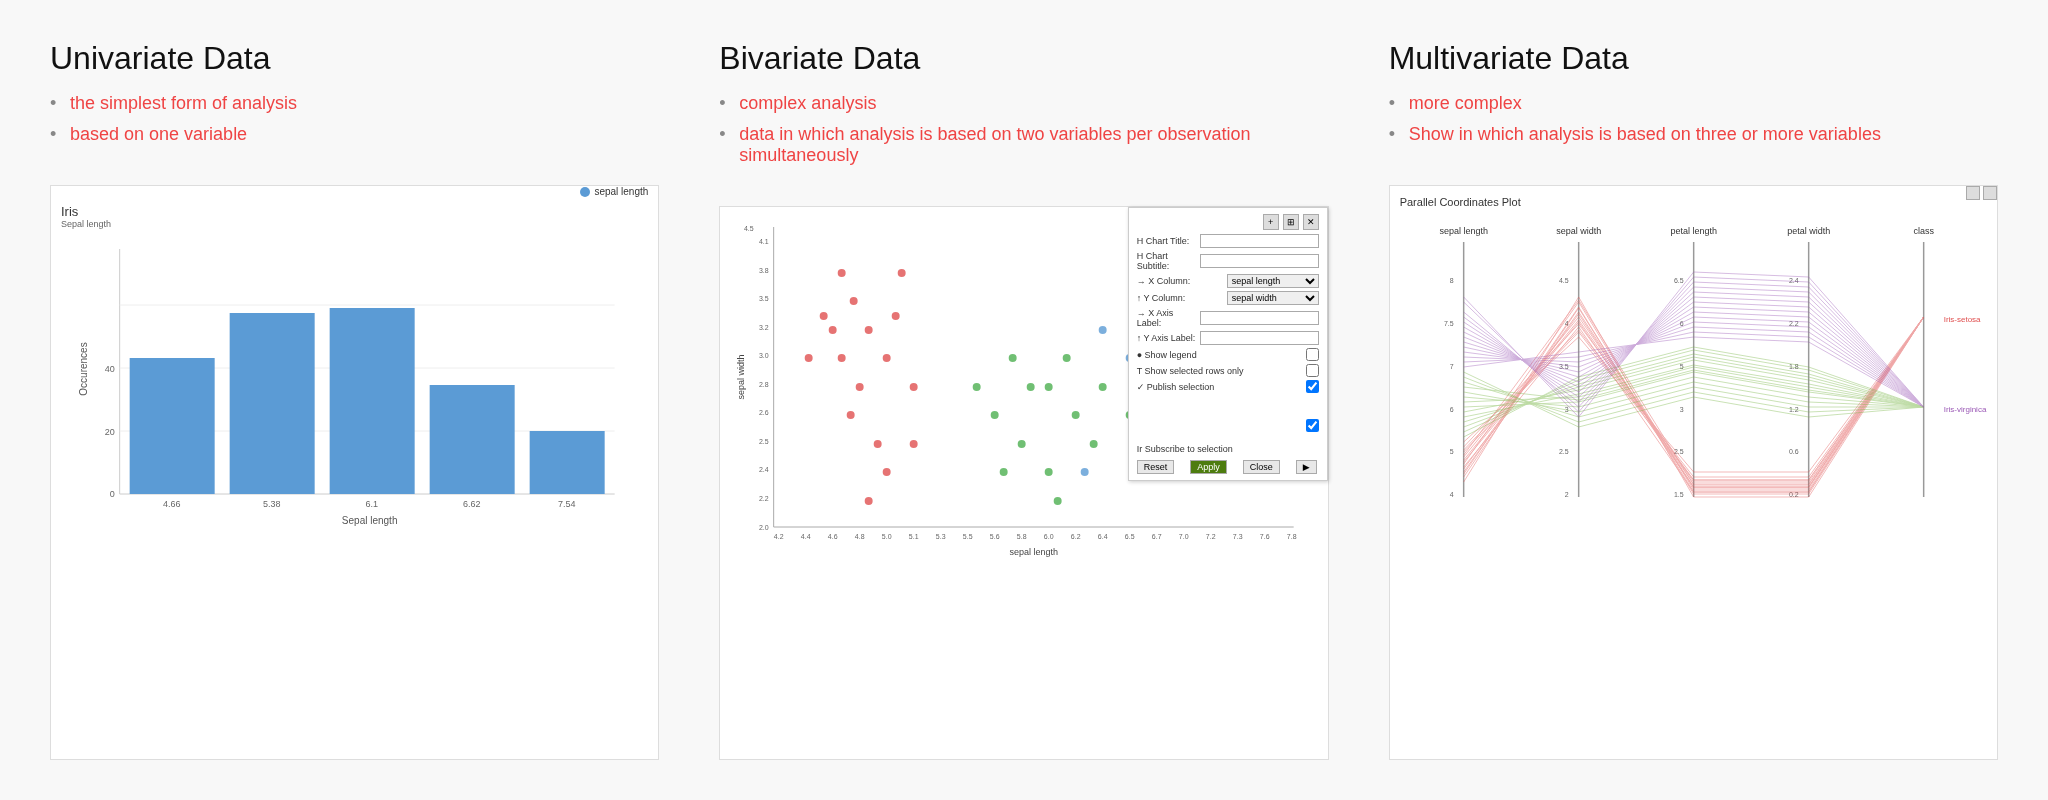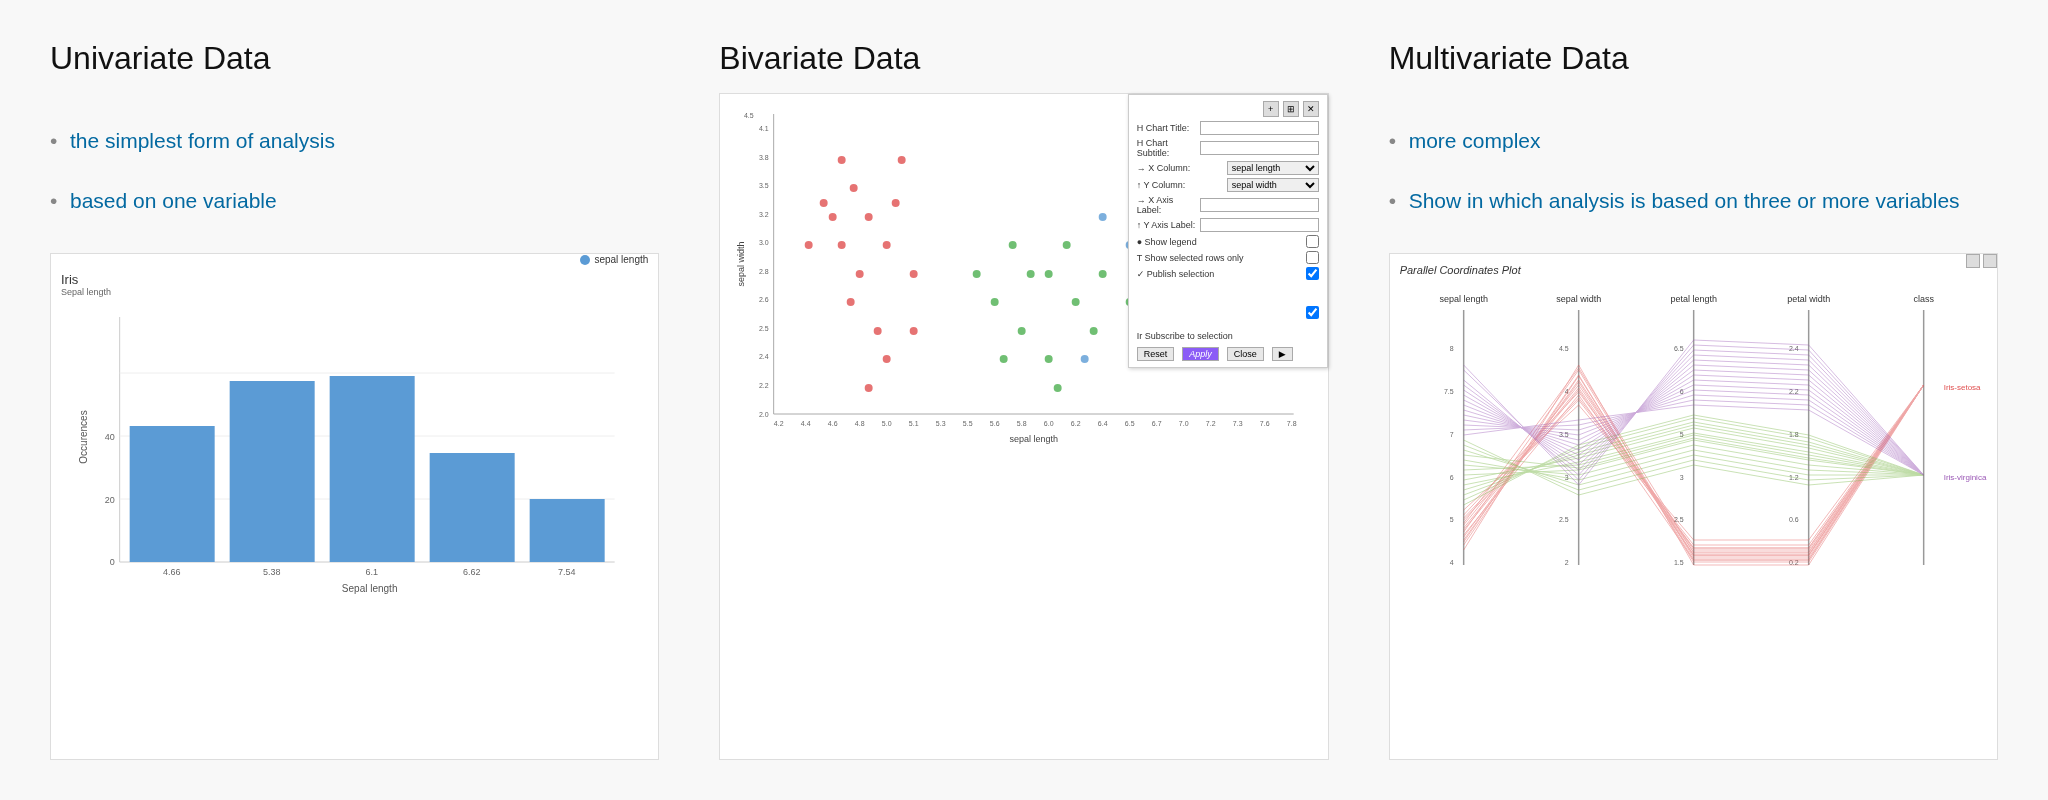--- a/index.html
+++ b/index.html
@@ -22,26 +22,25 @@
       font-size: 32px;
       font-weight: normal;
       margin-bottom: 16px;
       color: #111;
     }
     .bullet-list {
       list-style: none;
       margin-bottom: 30px;
     }
     .bullet-list li {
-      font-size: 21px;
-      color: #0369a1;
+      font-size: 18px;
+      color: #ef4444;
       margin-bottom: 10px;
       padding-left: 20px;
       position: relative;
-      margin-top: 36px;
     }
     .bullet-list li::before {
       content: '•';
       position: absolute;
       left: 0;
       color: #888;
     }
 
     
     .chart-container {
@@ -138,34 +137,33 @@
       background: #ddd;
       border: 1px solid #aaa;
       display: flex;
       align-items: center;
       justify-content: center;
       font-size: 9px;
       cursor: pointer;
     }
     .bottom-btn-row {
       display: flex;
-      gap: 8px;
+      gap: 16px;
       margin-top: 6px;
     }
     .bottom-btn {
       background: #e8e8e8;
       border: 1px solid #aaa;
       padding: 1px 6px;
       font-size: 9px;
       cursor: pointer;
     }
     .bottom-btn.apply {
-      background: #8b5cf6;
+      background: #4d7c0f;
       color: white;
-      font-style: italic;
     }
 
     
     .parallel-icon-row {
       position: absolute;
       top: 0;
       right: 0;
       display: flex;
       gap: 3px;
     }
@@ -223,20 +221,24 @@
         <text x="295" y="285" text-anchor="middle" font-size="10" fill="#555">Sepal length</text>
 
         <text x="-130" y="12" transform="rotate(-90)" text-anchor="middle" font-size="10" fill="#555">Occurences</text>
       </svg>
     </div>
   </div>
 </div>
 
 <div class="column">
   <h2 class="column-title">Bivariate Data</h2>
+  <ul class="bullet-list">
+    <li>complex analysis</li>
+    <li>data in which analysis is based on two variables per observation simultaneously</li>
+  </ul>
 
   <div class="chart-container" style="position:relative; flex:1;">
     
     <div class="config-panel">
       <div class="config-icon-row">
         <div class="config-icon">+</div>
         <div class="config-icon">⊞</div>
         <div class="config-icon">✕</div>
       </div>
       <div class="config-row">
@@ -388,21 +390,21 @@
 
 <div class="column">
   <h2 class="column-title">Multivariate Data</h2>
   <ul class="bullet-list">
     <li>more complex</li>
     <li>Show in which analysis is based on three or more variables</li>
   </ul>
 
   <div class="chart-container" style="flex:1; position:relative;">
     <div style="display:flex; justify-content:space-between; align-items:center; margin-bottom:4px;">
-      <span style="font-size:11px; color:#333;font-style:italic;">Parallel Coordinates Plot</span>
+      <span style="font-size:11px; color:#333;">Parallel Coordinates Plot</span>
       <div class="parallel-icon-row">
         <div class="p-icon"></div>
         <div class="p-icon"></div>
       </div>
     </div>
 
     <svg width="100%" height="310" viewBox="0 0 580 310">
 
       <line x1="60" y1="30" x2="60" y2="285" stroke="#999" stroke-width="1.5"></line>
       <line x1="175" y1="30" x2="175" y2="285" stroke="#999" stroke-width="1.5"></line>

